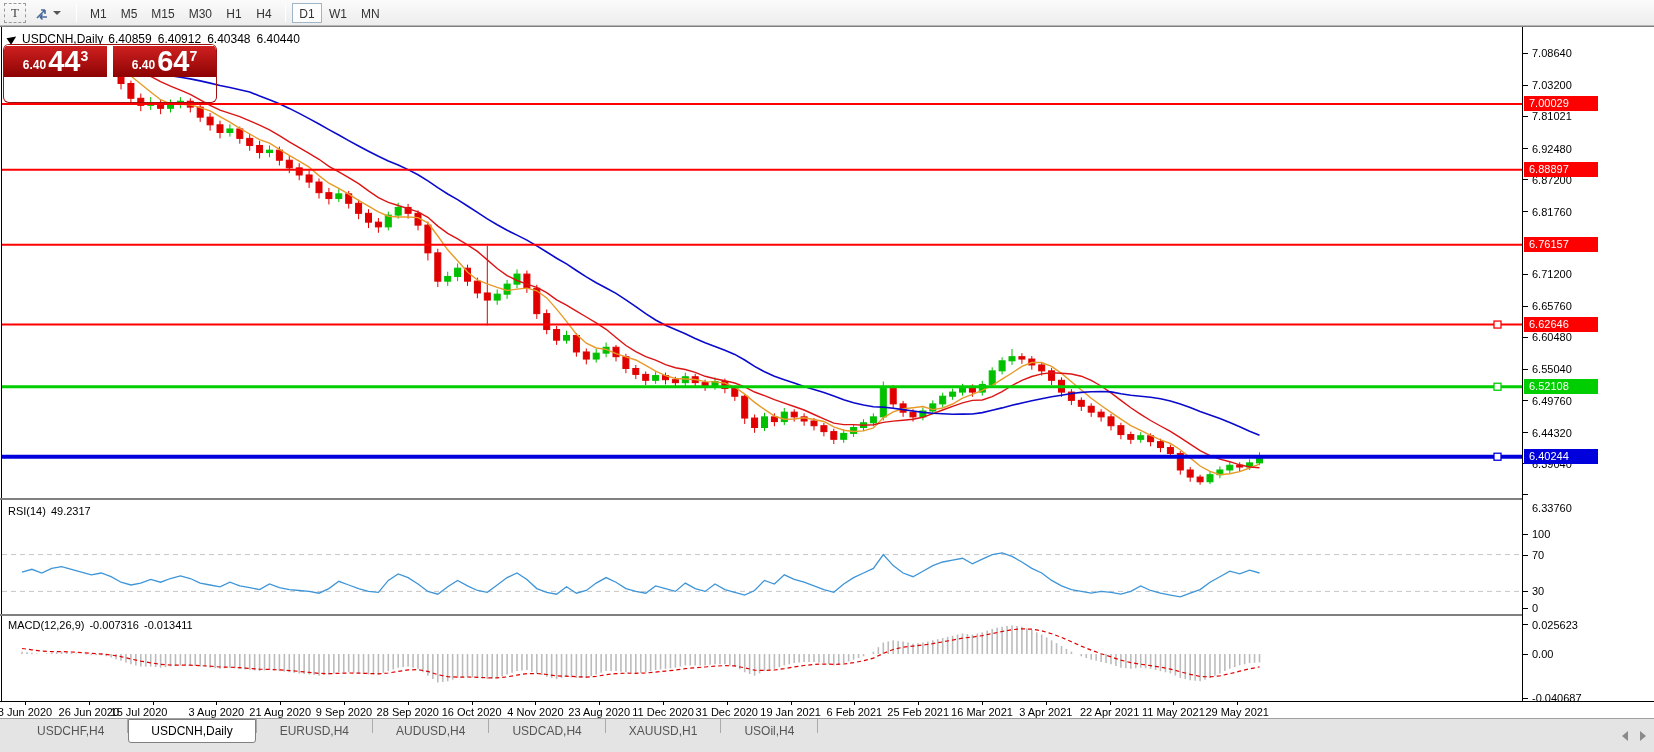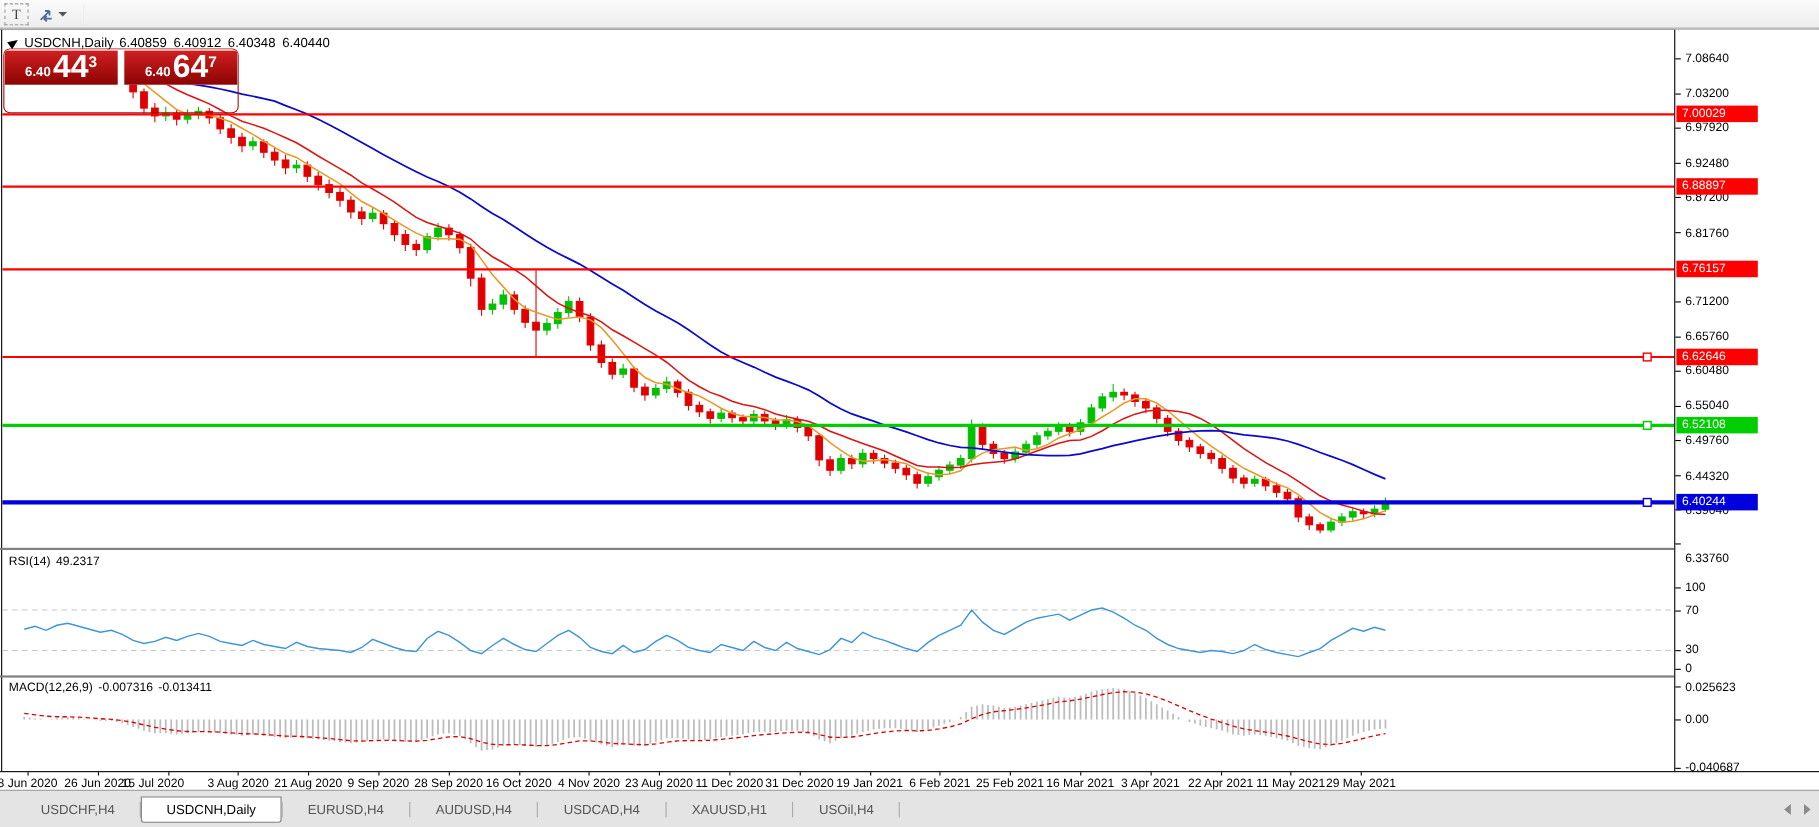--- a/index.html
+++ b/index.html
@@ -68,21 +68,21 @@
                  color:#fff; font-size:11px; padding-left:5px; }
 
   
   .date-axis { position:absolute; left:0; top:674px; width:1654px; height:18px;
                border-top:1px solid #000; background:#fff; }
   .date-label { position:absolute; top:4px; transform:translateX(-50%); font-size:11px; color:#000; white-space:nowrap; }
   .date-tick { position:absolute; top:0; width:1px; height:3px; background:#000; }
 
   
   .tabbar { position:absolute; left:0; top:718px; width:1654px; height:34px; background:#e4e4e4;
-            border-top:1px solid #a0a0a0; display:flex; align-items:center; padding-left:14px; }
+            border-top:1px solid #a0a0a0; display:flex; align-items:flex-start; padding-left:14px; }
   .tab { padding:4px 22px; font-size:12px; color:#555; background:transparent; border:1px solid transparent; }
   .tab.active { background:#fff; color:#000; border:1px solid #808080; border-radius:0 0 3px 3px; }
   .tab-sep { width:1px; height:14px; background:#aaa; }
   .tab-scroll { position:absolute; top:12px; width:0; height:0; border-top:5px solid transparent;
                 border-bottom:5px solid transparent; }
   .scroll-left { right:26px; border-right:6px solid #8a8a8a; }
   .scroll-right { right:8px; border-left:6px solid #8a8a8a; }
 </style>
 </head>
 <body>
@@ -92,20 +92,32 @@
     <span>T</span>
   </button>
   <button class="tool-arrows">
     <svg width="16" height="16" viewBox="0 0 16 16">
       <path d="M3 13 L11 5 M11 5 L11 9 M11 5 L7 5" stroke="#4a6a9a" stroke-width="1.6" fill="none"></path>
       <path d="M13 12 L6 12 M6 12 L8.5 9.5 M6 12 L8.5 14.5" stroke="#4a6a9a" stroke-width="1.6" fill="none"></path>
     </svg>
     <span class="caret-down"></span>
   </button>
   <div class="vsep"></div>
+  <div class="tf-group">
+      <button class="tf-btn">M1</button>
+      <button class="tf-btn">M5</button>
+      <button class="tf-btn">M15</button>
+      <button class="tf-btn">M30</button>
+      <button class="tf-btn">H1</button>
+      <button class="tf-btn">H4</button>
+      <div class="vsep"></div>
+      <button class="tf-btn active">D1</button>
+      <button class="tf-btn">W1</button>
+      <button class="tf-btn">MN</button>
+    </div>
 </div>
 
 <div class="chart-window">
   <div class="plot-left-border"></div>
 
   <div class="chart-title">
     <span class="cursor-icon"></span>
     <span>USDCNH,Daily</span>
     <span class="ohlc">
       <span>6.40859</span>
@@ -668,21 +680,21 @@
       <line x1="1257.5" y1="38" x2="1257.5" y2="46.322" stroke="#bcbcbc" stroke-width="1.6"></line>
       <polyline points="20,32.5 29.9,33.8 39.8,35.1 49.7,35.6 59.6,35.6 69.5,36.0 79.4,36.6 89.3,37.4 99.2,37.9 109.10000000000001,39.0 119,40.7 128.9,43.0 138.8,45.2 148.70000000000002,46.8 158.6,48.3 168.5,49.0 178.4,49.1 188.3,49.2 198.20000000000002,49.6 208.1,50.2 218,51.0 227.9,51.2 237.8,51.7 247.70000000000002,52.4 257.6,53.2 267.5,53.4 277.40000000000003,53.9 287.3,54.6 297.2,55.4 307.1,56.4 317,57.4 326.90000000000003,57.7 336.8,57.3 346.7,57.0 356.6,57.1 366.5,57.5 376.40000000000003,57.8 386.3,57.0 396.2,55.4 406.1,53.9 416,53.6 425.90000000000003,55.4 435.8,58.7 445.7,60.7 455.6,61.1 465.5,61.0 475.40000000000003,61.3 485.3,61.8 495.20000000000005,61.9 505.1,60.9 515,59.1 524.9000000000001,57.6 534.8000000000001,57.5 544.7,58.5 554.6,59.9 564.5,60.2 574.4,60.7 584.3000000000001,61.1 594.2,60.3 604.1,58.7 614,57.6 623.9,57.2 633.8000000000001,57.3 643.7,57.0 653.6,56.1 663.5,55.1 673.4,54.1 683.3000000000001,52.7 693.2,51.7 703.1,51.0 713,50.2 722.9,49.6 732.8000000000001,49.9 742.7,51.8 752.6,54.2 762.5,54.4 772.4,54.0 782.3000000000001,52.6 792.2,50.9 802.1,49.5 812,48.4 821.9,48.0 831.8000000000001,48.4 841.7,48.0 851.6,46.7 861.5,44.8 871.4,42.1 881.3000000000001,37.4 891.2,33.5 901.1,31.1 911,30.1 920.9,29.0 930.8000000000001,27.6 940.7,25.9 950.6,24.1 960.5,22.1 970.4000000000001,21.1 980.3000000000001,19.6 990.2,17.6 1000.1,15.5 1010,13.7 1019.9000000000001,12.8 1029.8000000000002,13.2 1039.7,14.8 1049.6000000000001,17.7 1059.5,21.4 1069.4,25.7 1079.3,30.1 1089.2,34.1 1099.1000000000001,37.7 1109,40.9 1118.9,44.1 1128.8,46.7 1138.7,48.2 1148.6000000000001,49.6 1158.5,51.2 1168.4,53.1 1178.3,55.7 1188.2,58.3 1198.1000000000001,60.4 1208,60.9 1217.9,59.8 1227.8,57.7 1237.7,55.2 1247.6000000000001,52.8 1257.5,50.9" fill="none" stroke="#e00000" stroke-width="1.2" stroke-dasharray="4,3"></polyline>
     </svg>
 
   <div class="price-axis">
       <div class="tick-dash" style="top: 25.6905px;"></div>
       <div class="tick-label" style="top: 19.1905px;">7.08640</div>
       <div class="tick-dash" style="top: 57.7871px;"></div>
       <div class="tick-label" style="top: 51.2871px;">7.03200</div>
       <div class="tick-dash" style="top: 88.9397px;"></div>
-      <div class="tick-label" style="top: 82.4397px;">6.97920</div>
+      <div class="tick-label" style="top: 82.4397px;">7.81021</div>
       <div class="tick-dash" style="top: 121.036px;"></div>
       <div class="tick-label" style="top: 114.536px;">6.92480</div>
       <div class="tick-dash" style="top: 152.189px;"></div>
       <div class="tick-label" style="top: 145.689px;">6.87200</div>
       <div class="tick-dash" style="top: 184.286px;"></div>
       <div class="tick-label" style="top: 177.786px;">6.81760</div>
       <div class="tick-dash" style="top: 246.591px;"></div>
       <div class="tick-label" style="top: 240.091px;">6.71200</div>
       <div class="tick-dash" style="top: 278.687px;"></div>
       <div class="tick-label" style="top: 272.187px;">6.65760</div>

